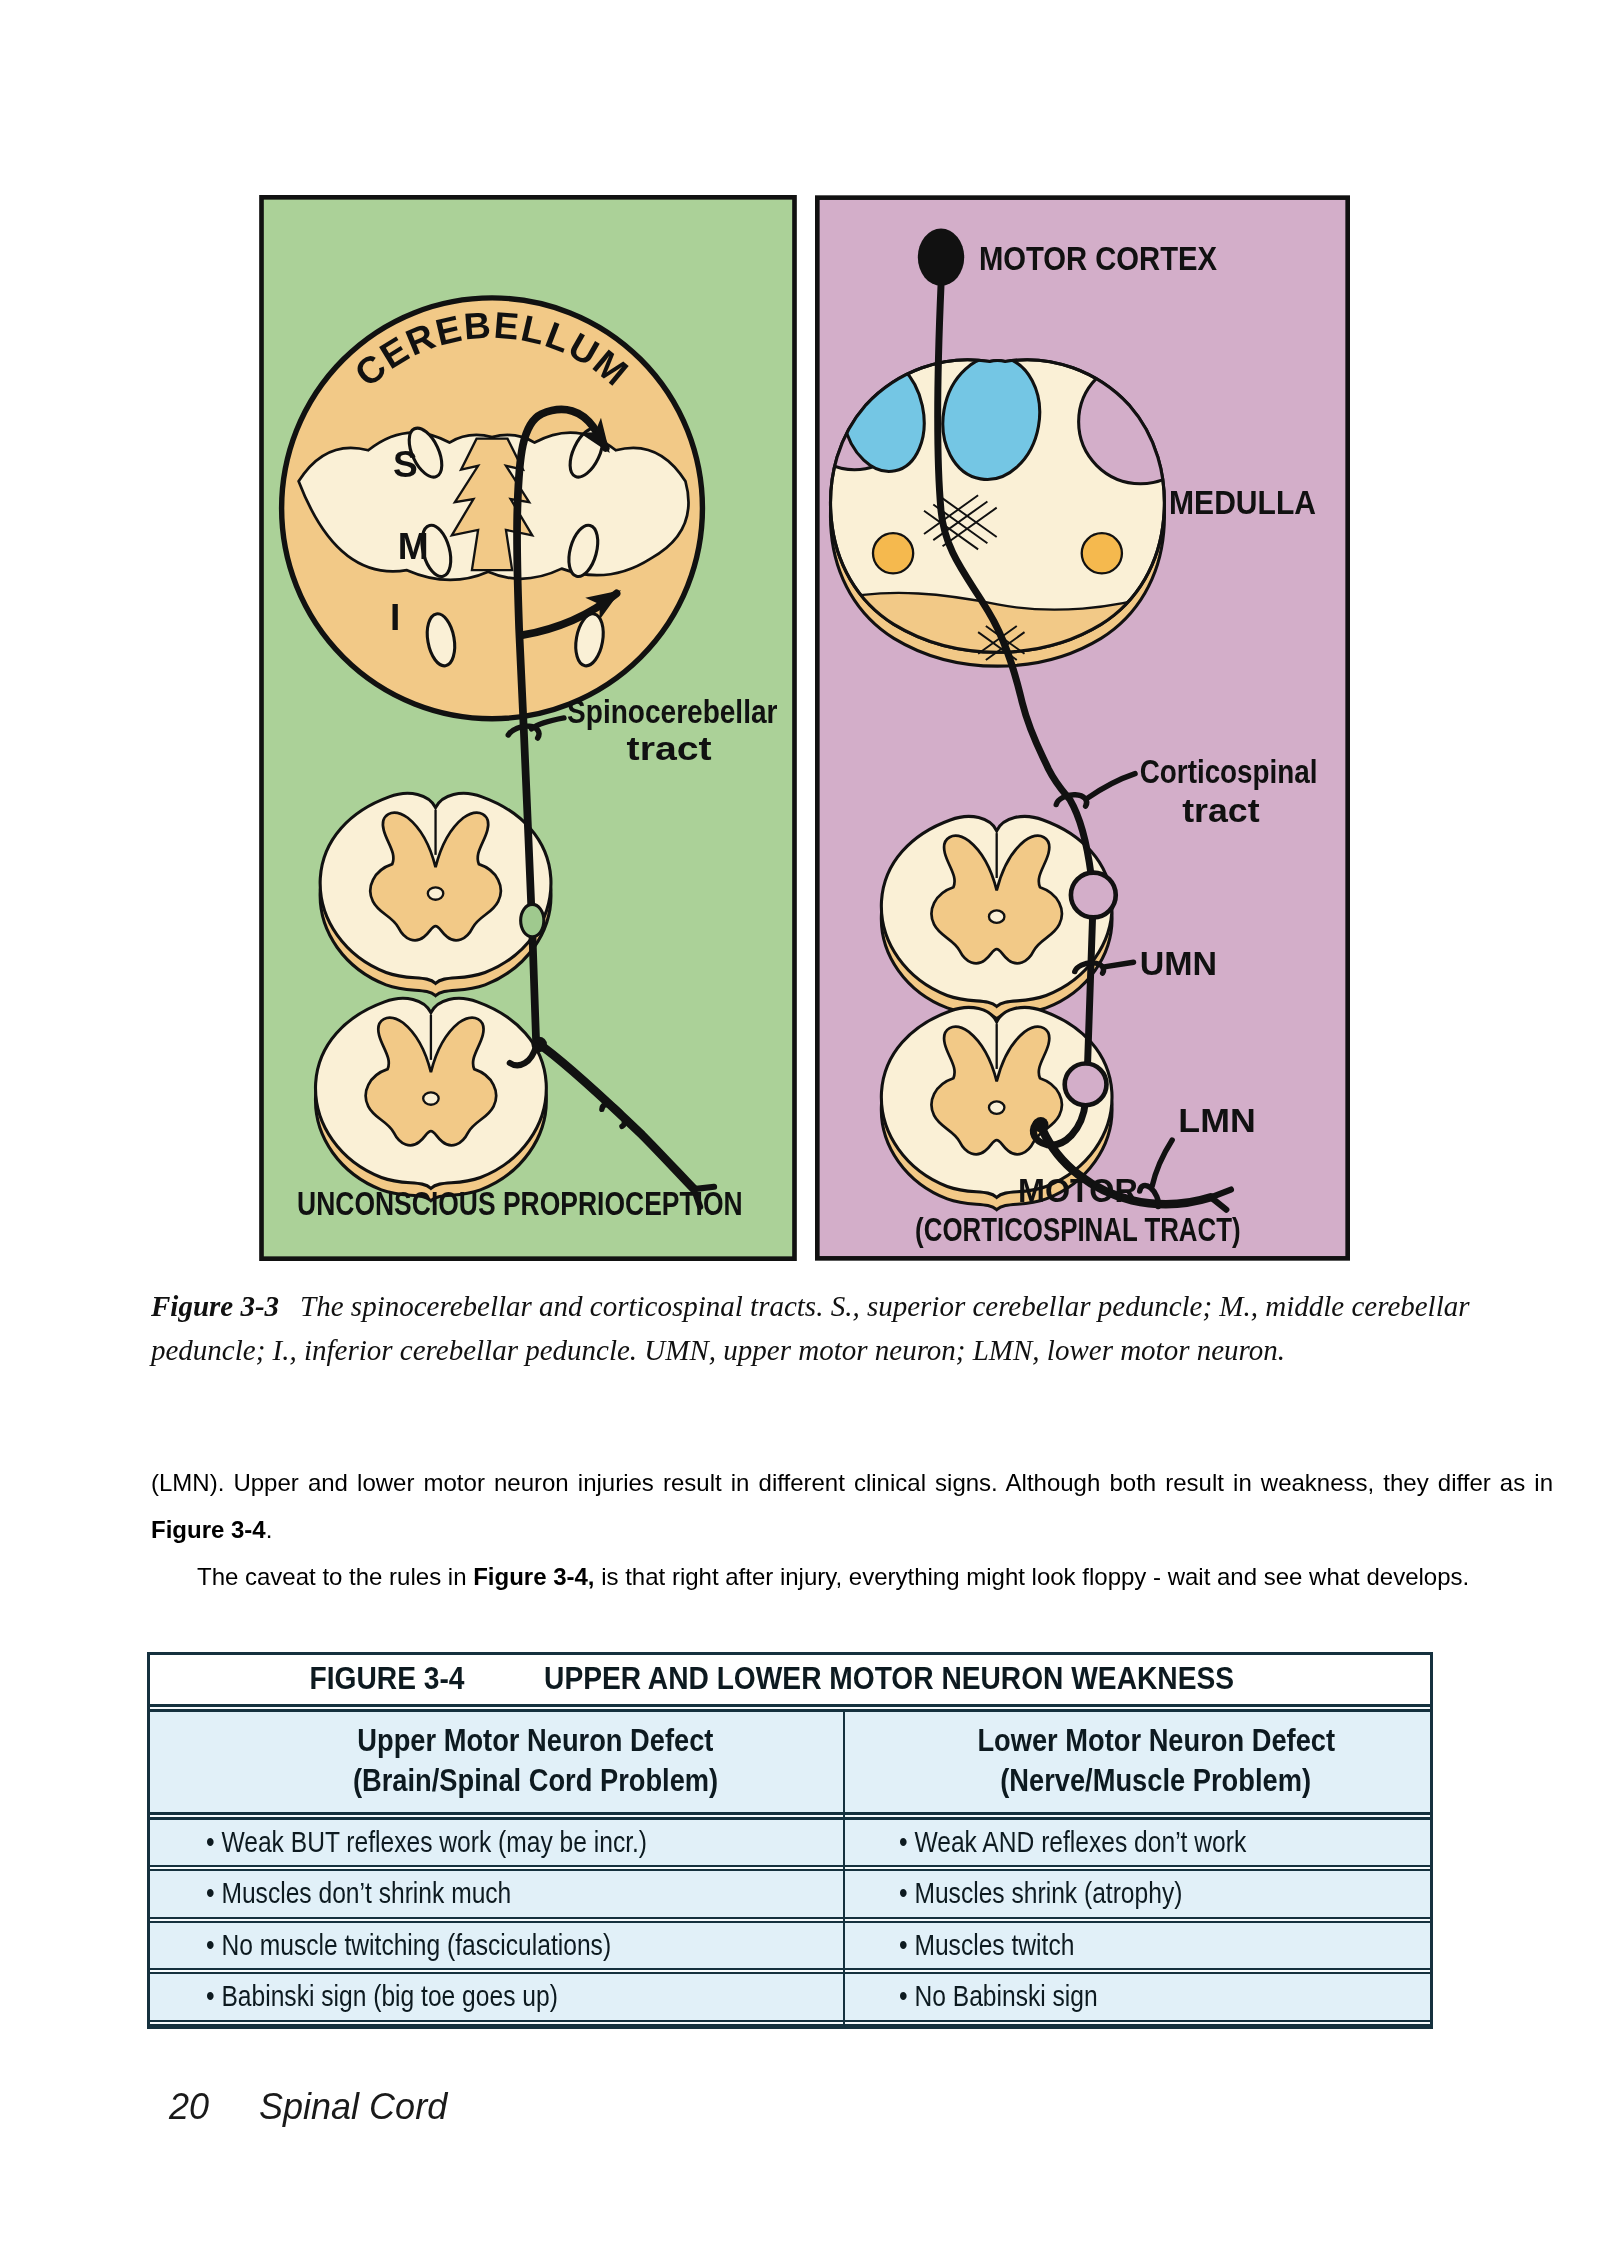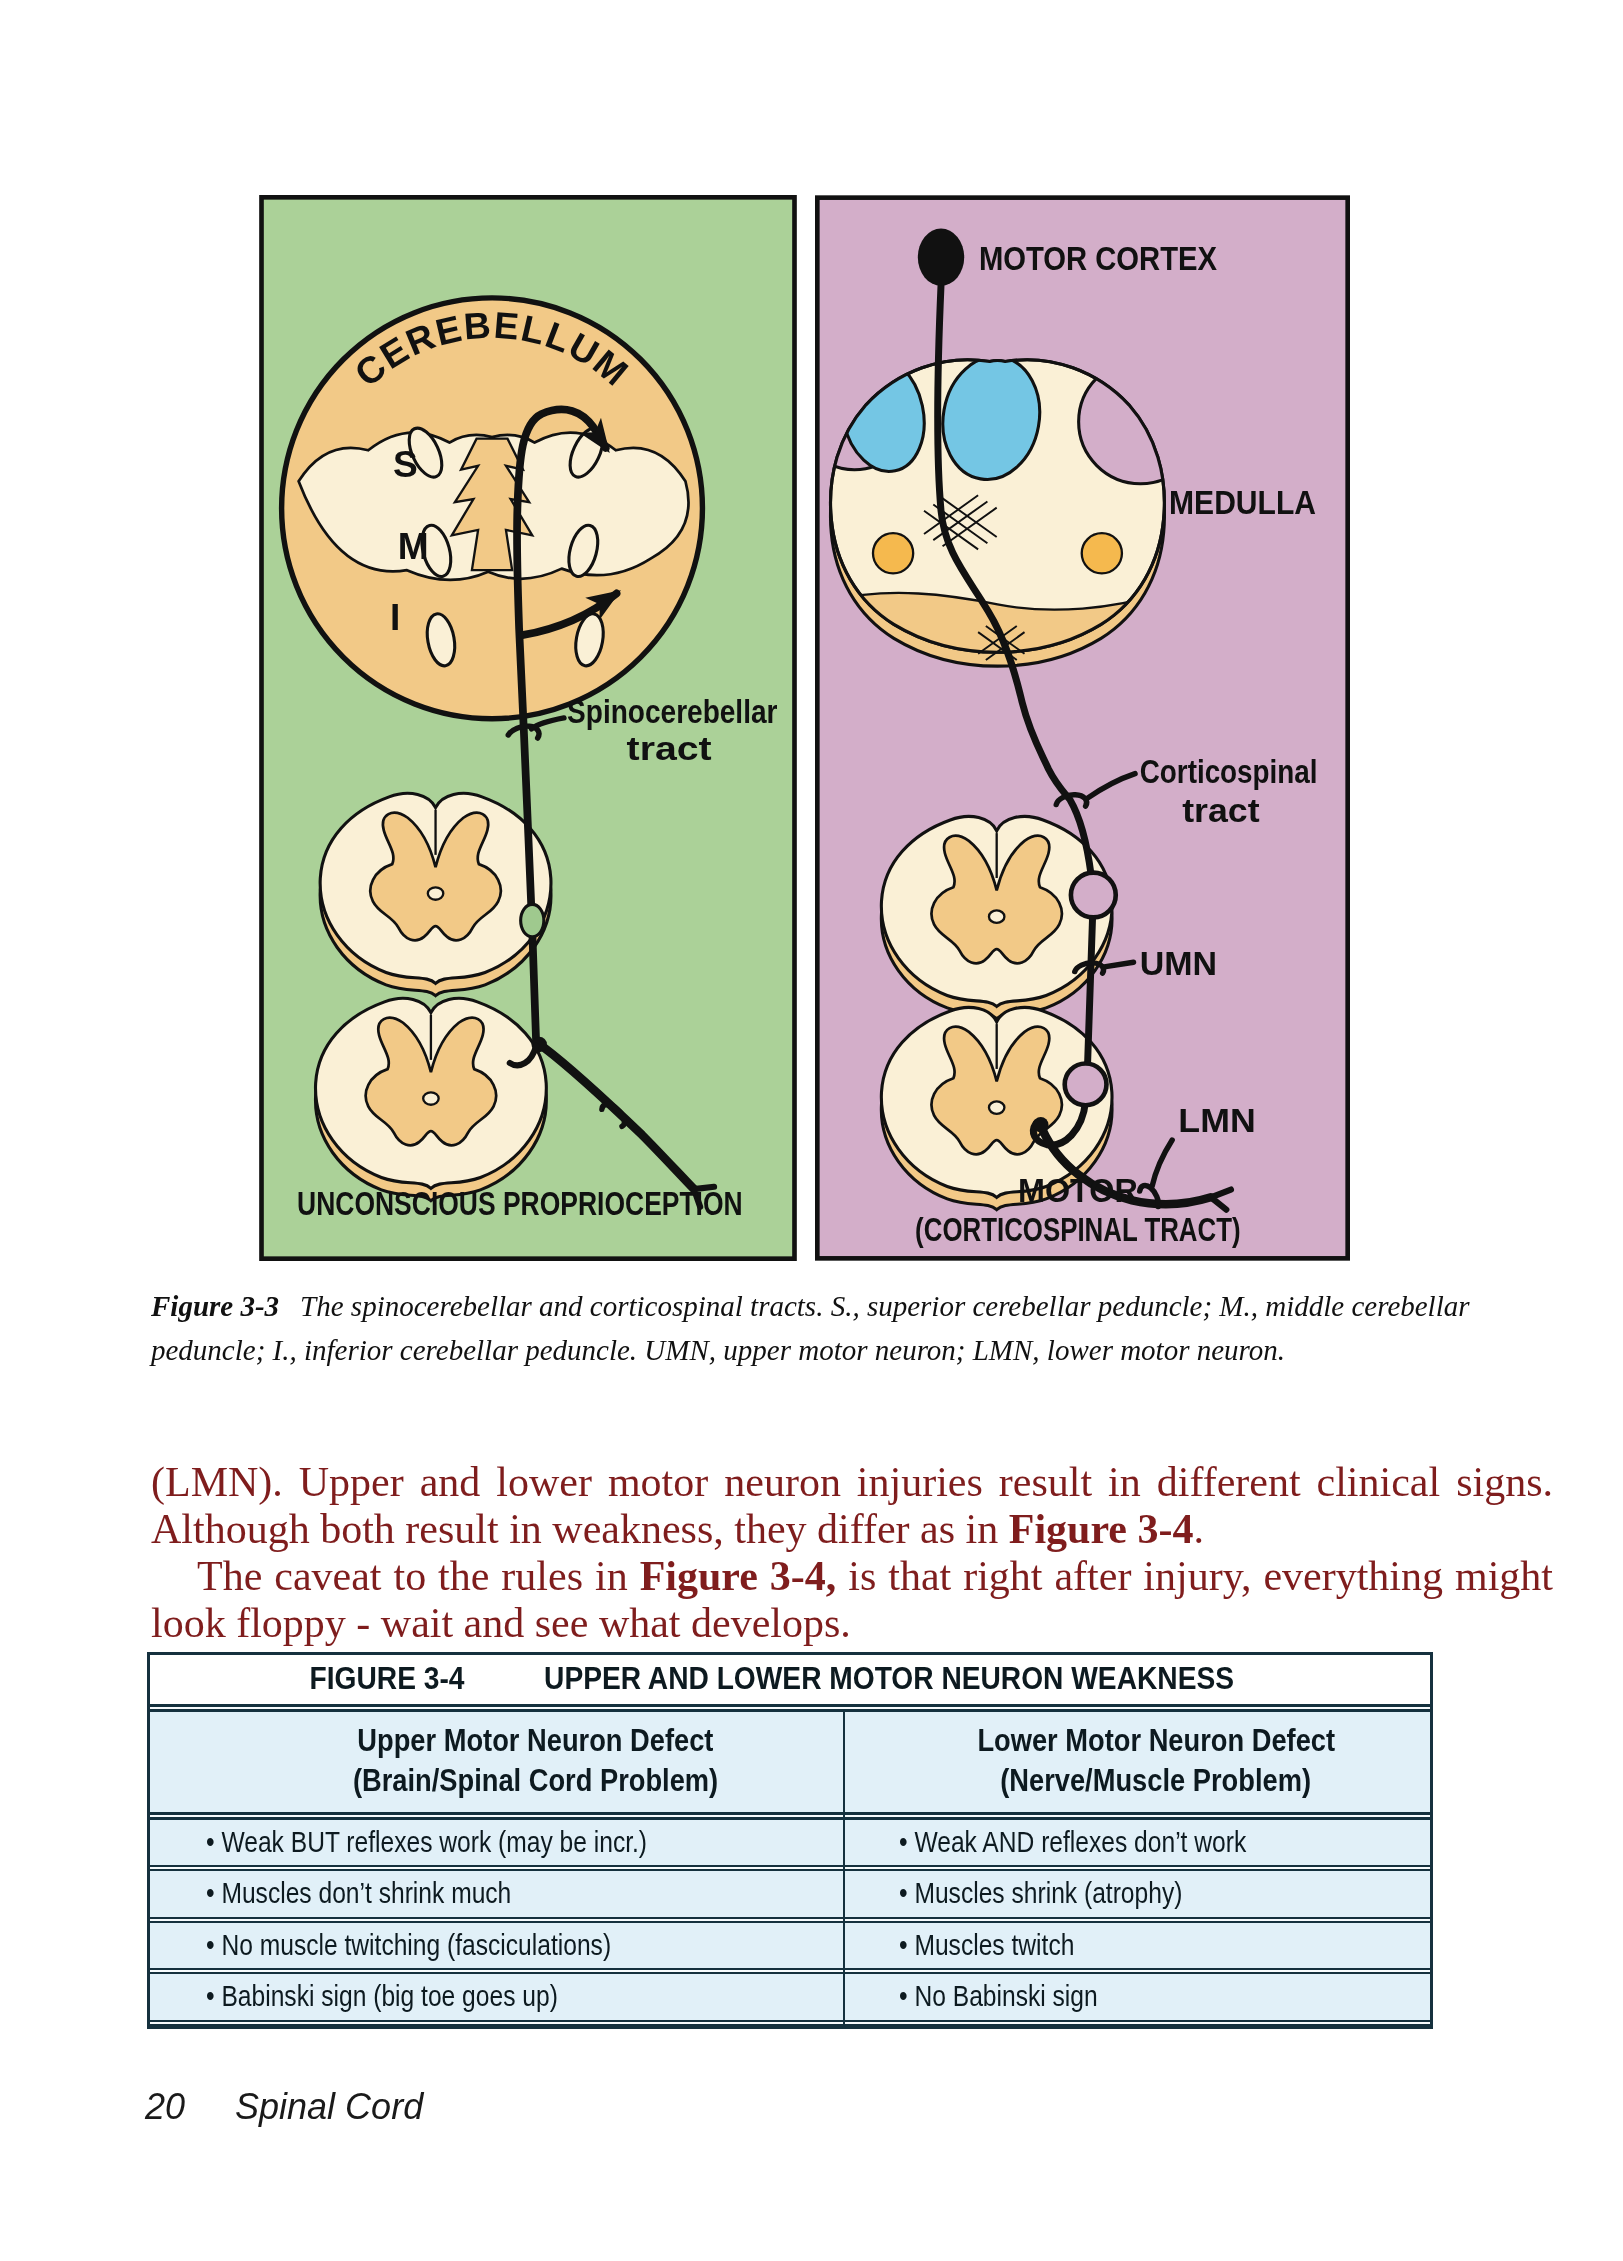--- a/index.html
+++ b/index.html
@@ -12,22 +12,22 @@
   
   #caption{
     position:absolute;left:151px;top:1284px;width:1408px;
     font-family:"Liberation Serif",serif;font-style:italic;
     font-size:29px;line-height:44px;color:#111;
   }
   #caption .cap-label{font-weight:bold;margin-right:21px;}
   
   #body-text{
     position:absolute;left:151px;top:1459px;width:1402px;
-    font-family:Liberation Serif, serif;font-size:42px;line-height:47px;
-    text-align:justify;color:#7f1d1d;
+    font-family:Liberation Sans, sans-serif;font-size:24px;line-height:47px;
+    text-align:justify;color:#000000;
   }
   #body-text p{margin:0;}
   #body-text p.indent{text-indent:46px;}
   #body-text .fig-ref{font-weight:bold;}
   
   #fig-table{
     position:absolute;left:147px;top:1652px;width:1286px;
     border:3.1px solid #15313e;background:#e1f0f8;box-sizing:border-box;
   }
   .t-title{
@@ -48,21 +48,21 @@
     text-align:center;font-weight:bold;font-size:31px;line-height:40px;
     padding:9.3px 4.6px 10.8px 4.6px;white-space:nowrap;
   }
   .t-head .t-cell div span{display:inline-block;transform:scaleX(0.88);transform-origin:center;}
   .t-data .t-cell{
     font-size:30px;line-height:36px;padding:3.9px 6.2px 5.4px 17px;white-space:nowrap;
   }
   .t-data .t-cell span{display:inline-block;transform:scaleX(0.82);transform-origin:left center;}
   
   #footer{
-    position:absolute;left:145px;top:2086px;font-size:36px;font-style:italic;
+    position:absolute;left:169px;top:2086px;font-size:36px;font-style:italic;
     color:#1a1a1a;font-family:"Liberation Sans",sans-serif;
   }
   #footer .pagenum{margin-right:50px;}
 </style>
 </head>
 <body>
 
 <svg class="panel-svg" style="left:259px;top:195px;" width="538" height="1066" viewBox="0 0 695 1378">
   <defs>
     <g id="cordA">

